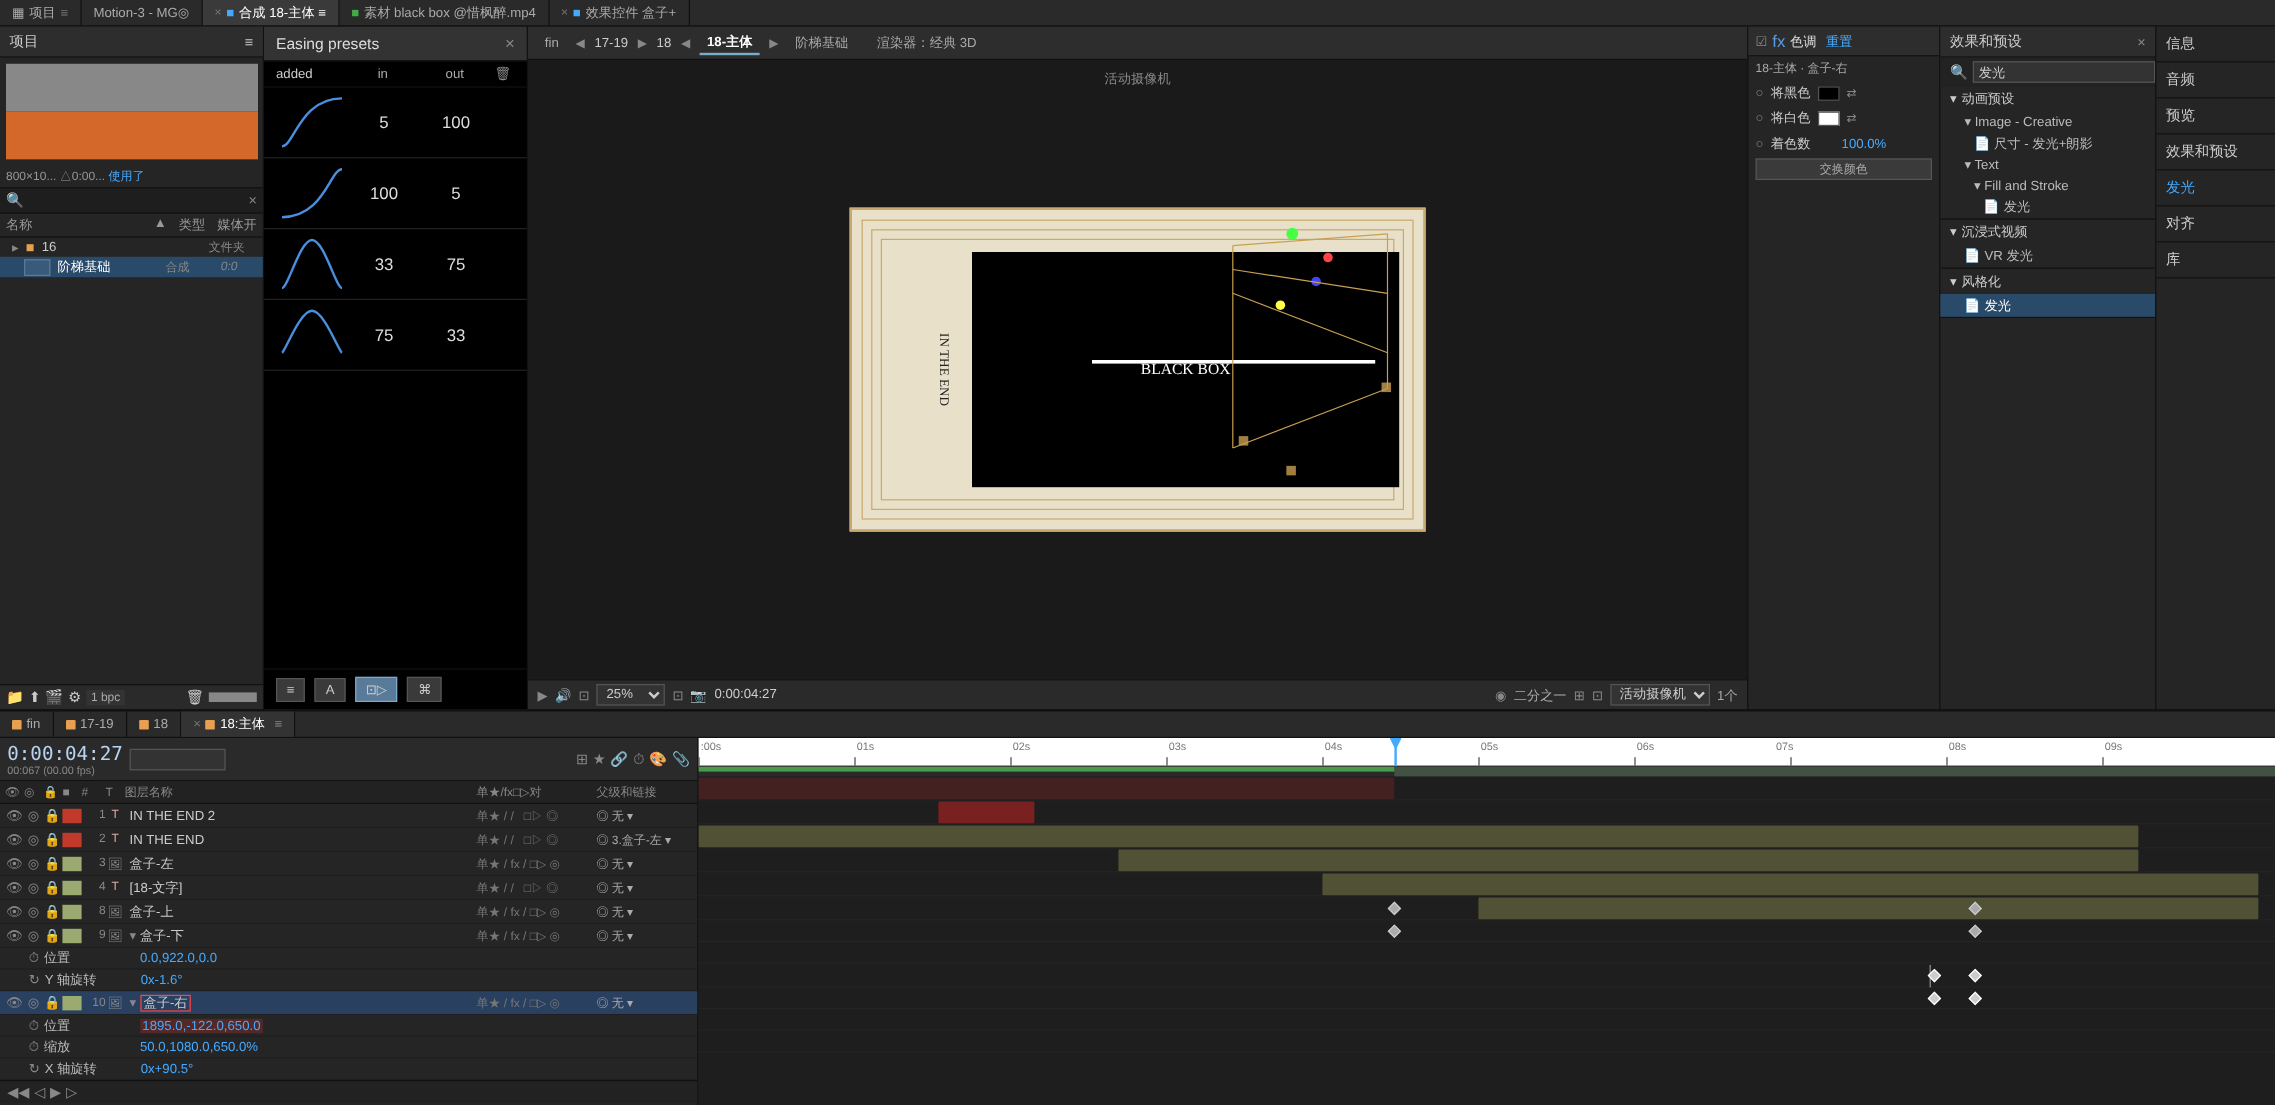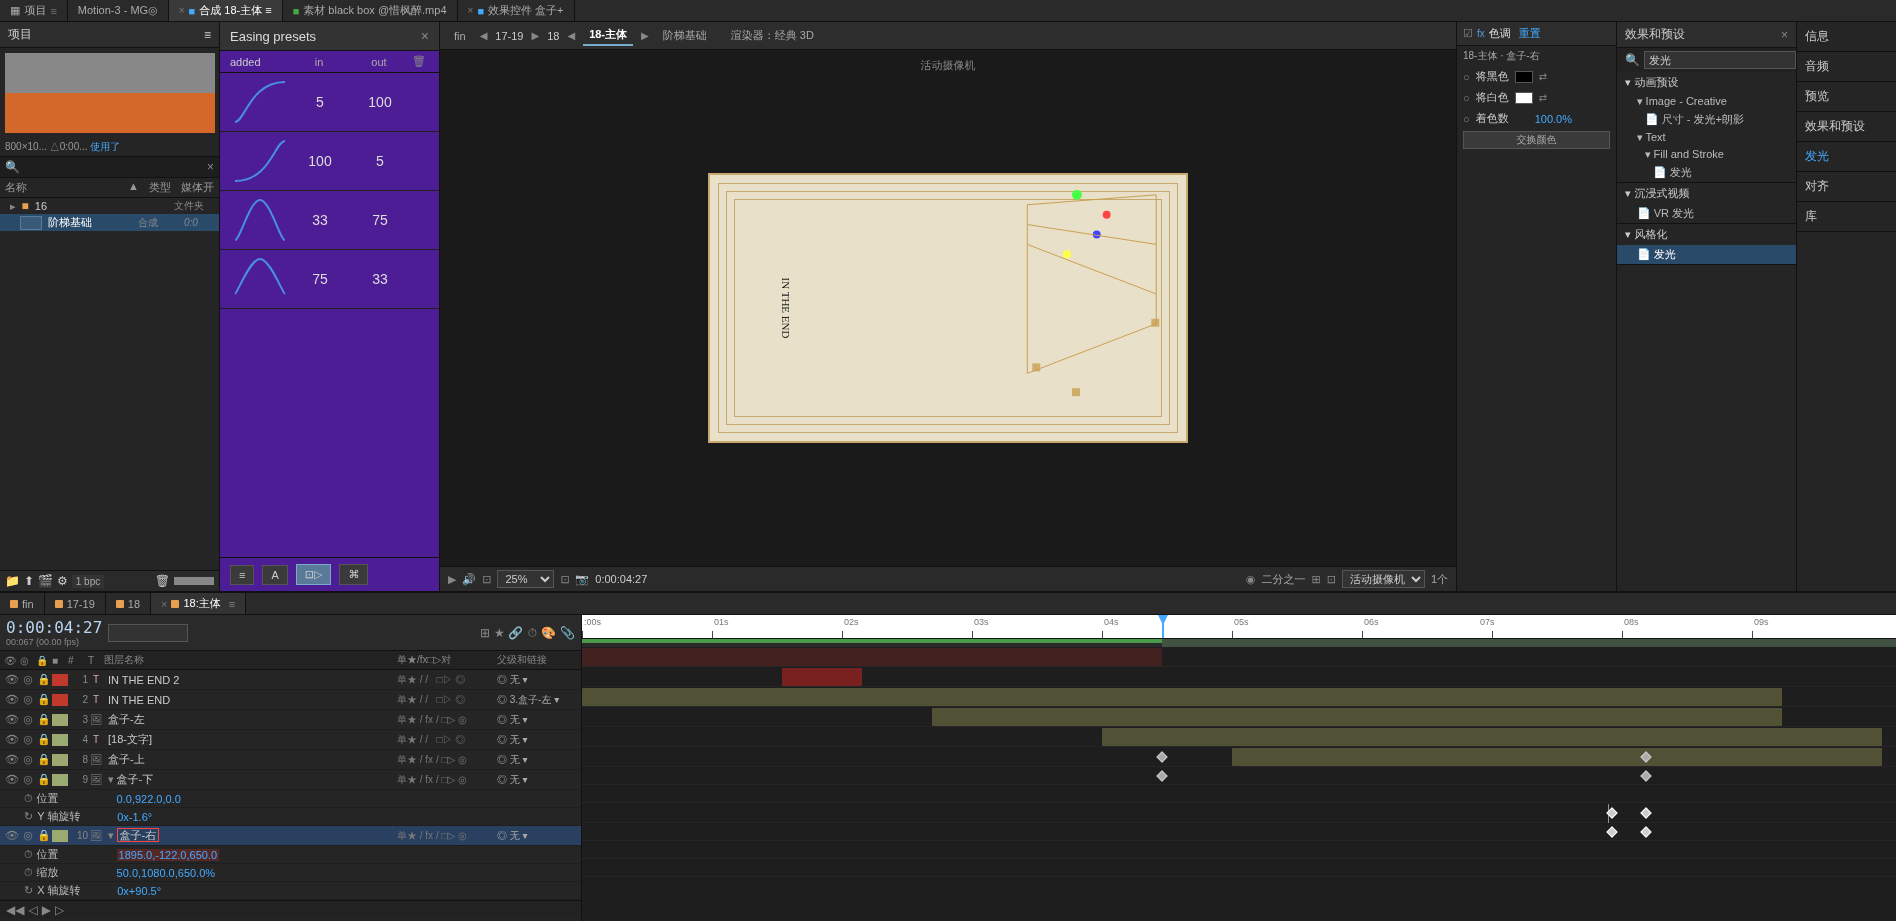--- a/index.html
+++ b/index.html
@@ -147,21 +147,21 @@
     .bpc-badge {
       background: #333;
       color: #aaa;
       padding: 1px 4px;
       font-size: 10px;
     }
 
     
     .easing-panel {
       width: 220px;
-      background: #4c1d95;
+      background: #000000;
       border-right: 1px solid #111;
       display: flex;
       flex-direction: column;
       flex-shrink: 0;
     }
     .easing-header {
       display: flex;
       align-items: center;
       justify-content: space-between;
       padding: 6px 10px;
@@ -444,21 +444,21 @@
       display: flex;
       align-items: center;
       padding: 4px 6px;
       background: #2d2d2d;
       border-bottom: 1px solid #111;
       font-size: 11px;
       color: #ccc;
       gap: 4px;
     }
     .color-panel-breadcrumb { color: #aaa; font-size: 10px; padding: 3px 6px; }
-    .fx-icon { color: #5a9adf; font-size: 10px; }
+    .fx-icon { color: #5a9adf; font-size: 14px; }
     .color-row {
       display: flex;
       align-items: center;
       padding: 3px 6px;
       gap: 6px;
       font-size: 11px;
     }
     .color-swatch {
       width: 18px;
       height: 12px;
@@ -825,20 +825,24 @@
       <span class="renderer-label">渲染器：经典 3D</span>
     </div>
     <div class="preview-canvas">
       <div class="canvas-label">活动摄像机</div>
 
       <div class="scene-wrapper">
         <div class="scene-outer">
           <div class="scene-inner-border"></div>
           <div class="scene-inner2"></div>
           <div class="scene-inner3"></div>
+          <div class="black-box">
+            <div class="white-bar"></div>
+            <span class="black-box-text">BLACK BOX</span>
+          </div>
           <div class="vertical-text">IN THE END</div>
 
           <svg class="rig-overlay" viewBox="0 0 480 270">
 
             <circle cx="370" cy="20" r="5" fill="#4f4"></circle>
             <circle cx="400" cy="40" r="4" fill="#f44"></circle>
             <circle cx="390" cy="60" r="4" fill="#44f"></circle>
             <circle cx="360" cy="80" r="4" fill="#ff4"></circle>
 
             <line x1="320" y1="30" x2="450" y2="20" stroke="#c8a050" stroke-width="1"></line>

